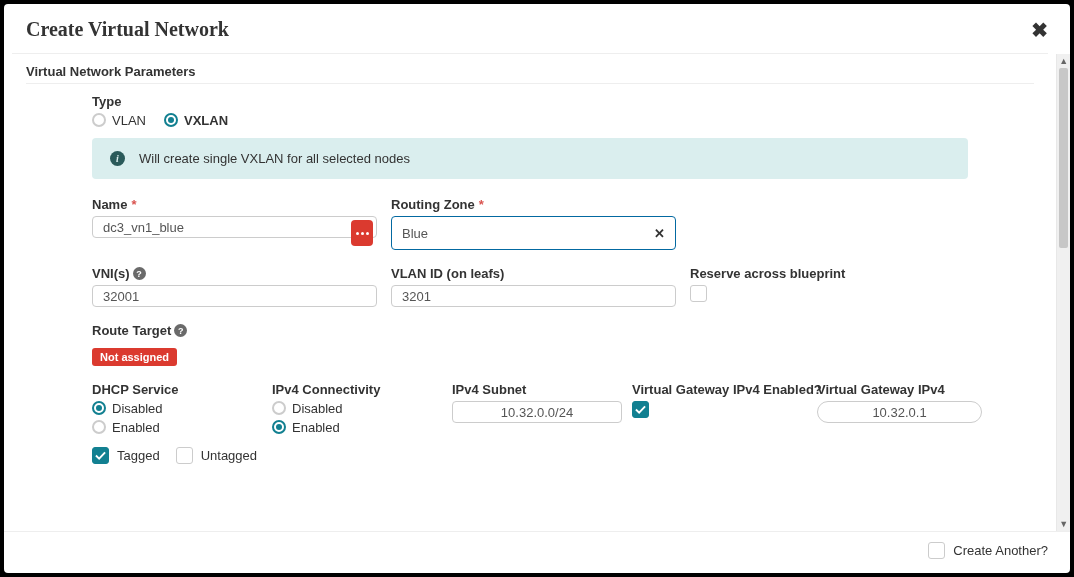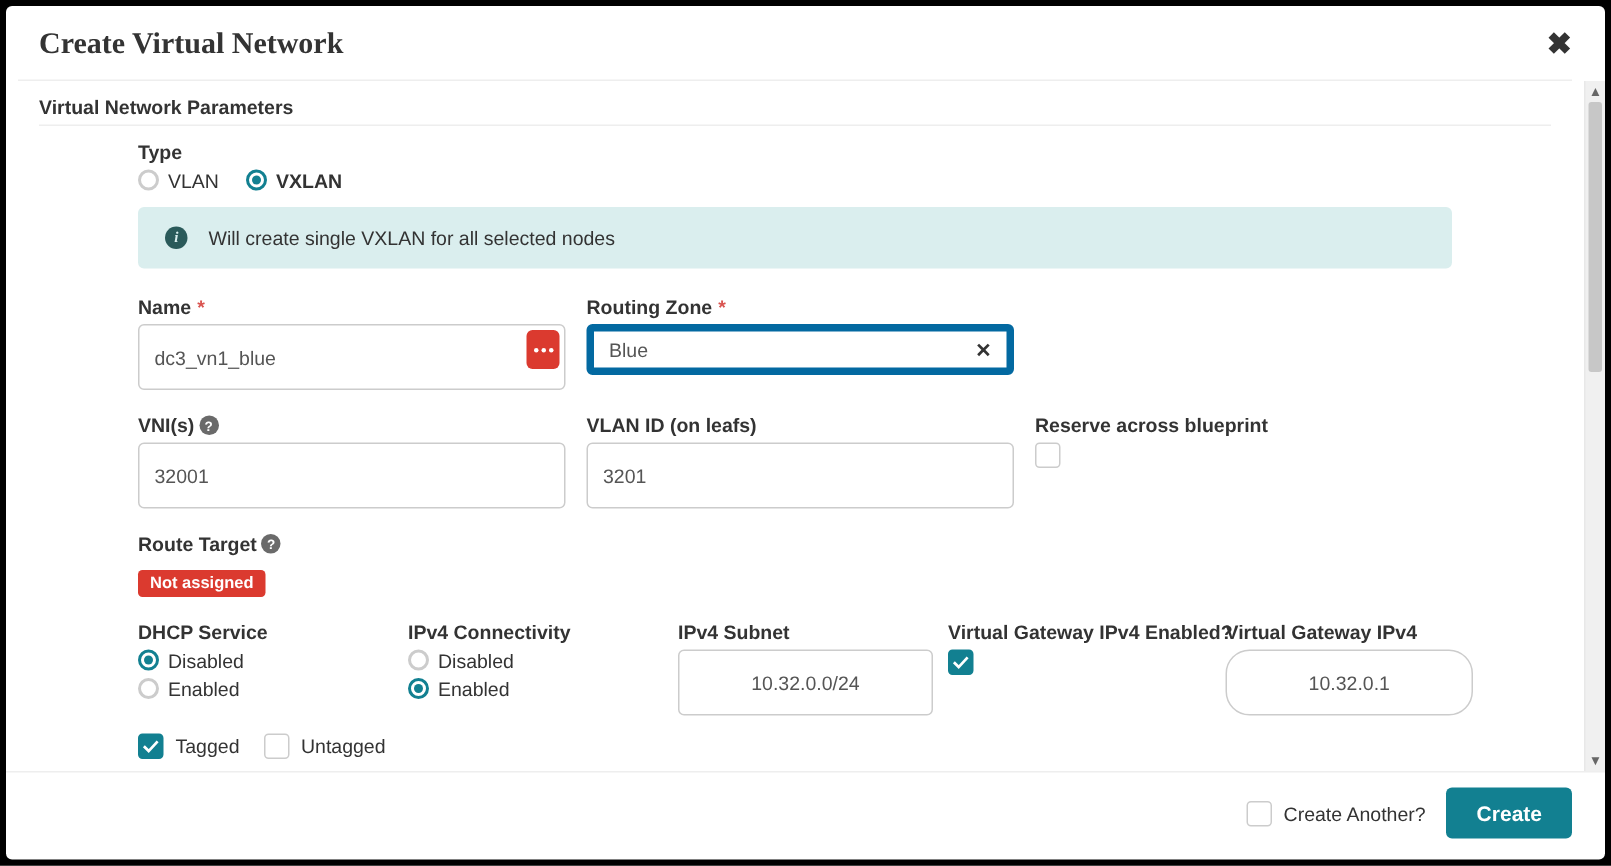--- a/index.html
+++ b/index.html
@@ -162,21 +162,21 @@
     font-style: italic;
     font-family: Georgia, serif;
     flex: 0 0 auto;
   }
   .info-text { font-size: 13px; color: #333; }
   
   .row { display: flex; gap: 14px; margin-bottom: 16px; }
   .col { flex: 1 1 0; min-width: 0; }
   .input {
     width: 100%;
-    height: 44px;
+    height: 22px;
     border: 1px solid #ccc;
     border-radius: 4px;
     padding: 0 10px;
     font-size: 13px;
     color: #555;
     background: #fff;
   }
   .input-wrap {
     position: relative;
   }
@@ -192,21 +192,21 @@
   }
   .input-suffix-btn .dots {
     display: flex; gap: 2px;
   }
   .input-suffix-btn .dots span {
     width: 3px; height: 3px; background: #fff; border-radius: 50%;
   }
   .select {
     position: relative;
     height: 34px;
-    border: 5px solid #0369a1;
+    border: 1px solid #0369a1;
     border-radius: 4px;
     display: flex; align-items: center;
     padding: 0 30px 0 10px;
     font-size: 13px;
     color: #555;
     background: #fff;
     cursor: pointer;
   }
   .select .clear {
     position: absolute;
@@ -434,15 +434,14 @@
     </div>
   </div>
 
   <div class="modal-footer">
     <div class="check-row">
       <span class="checkbox">
         
       </span>
       <span>Create Another?</span>
     </div>
-    <button class="btn-primary">Create</button>
   </div>
 </div>
 
 </body></html>

